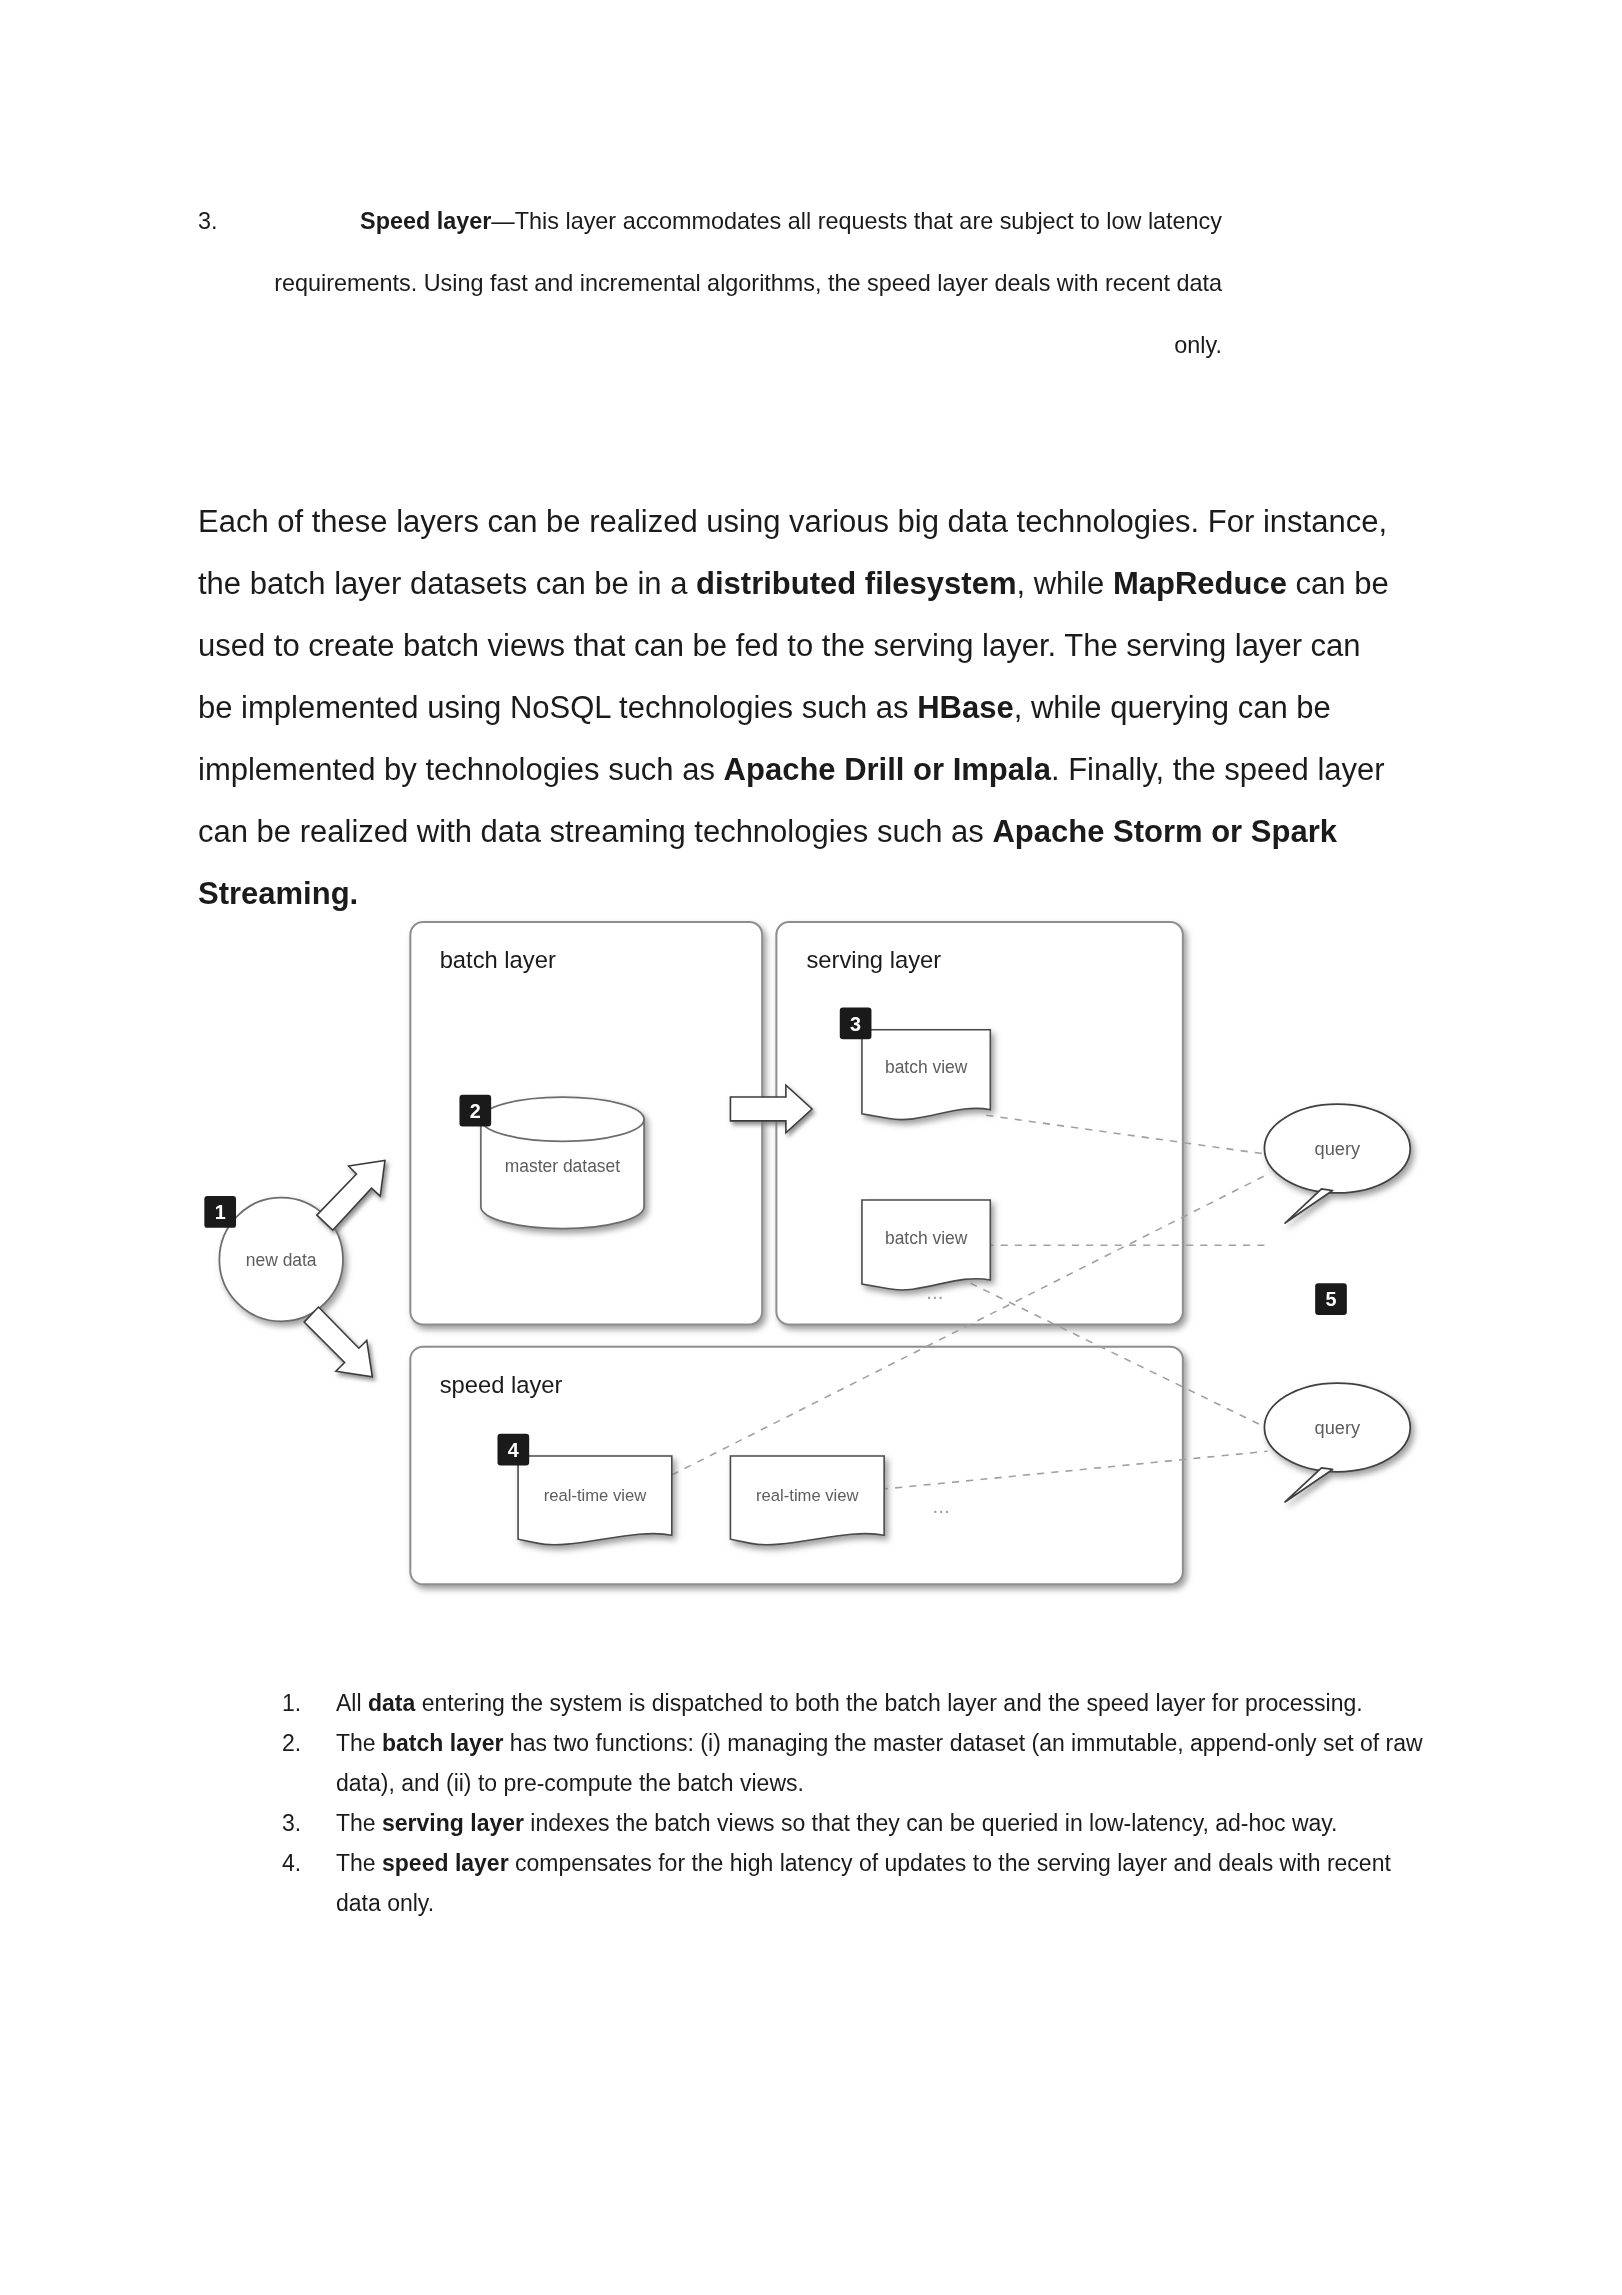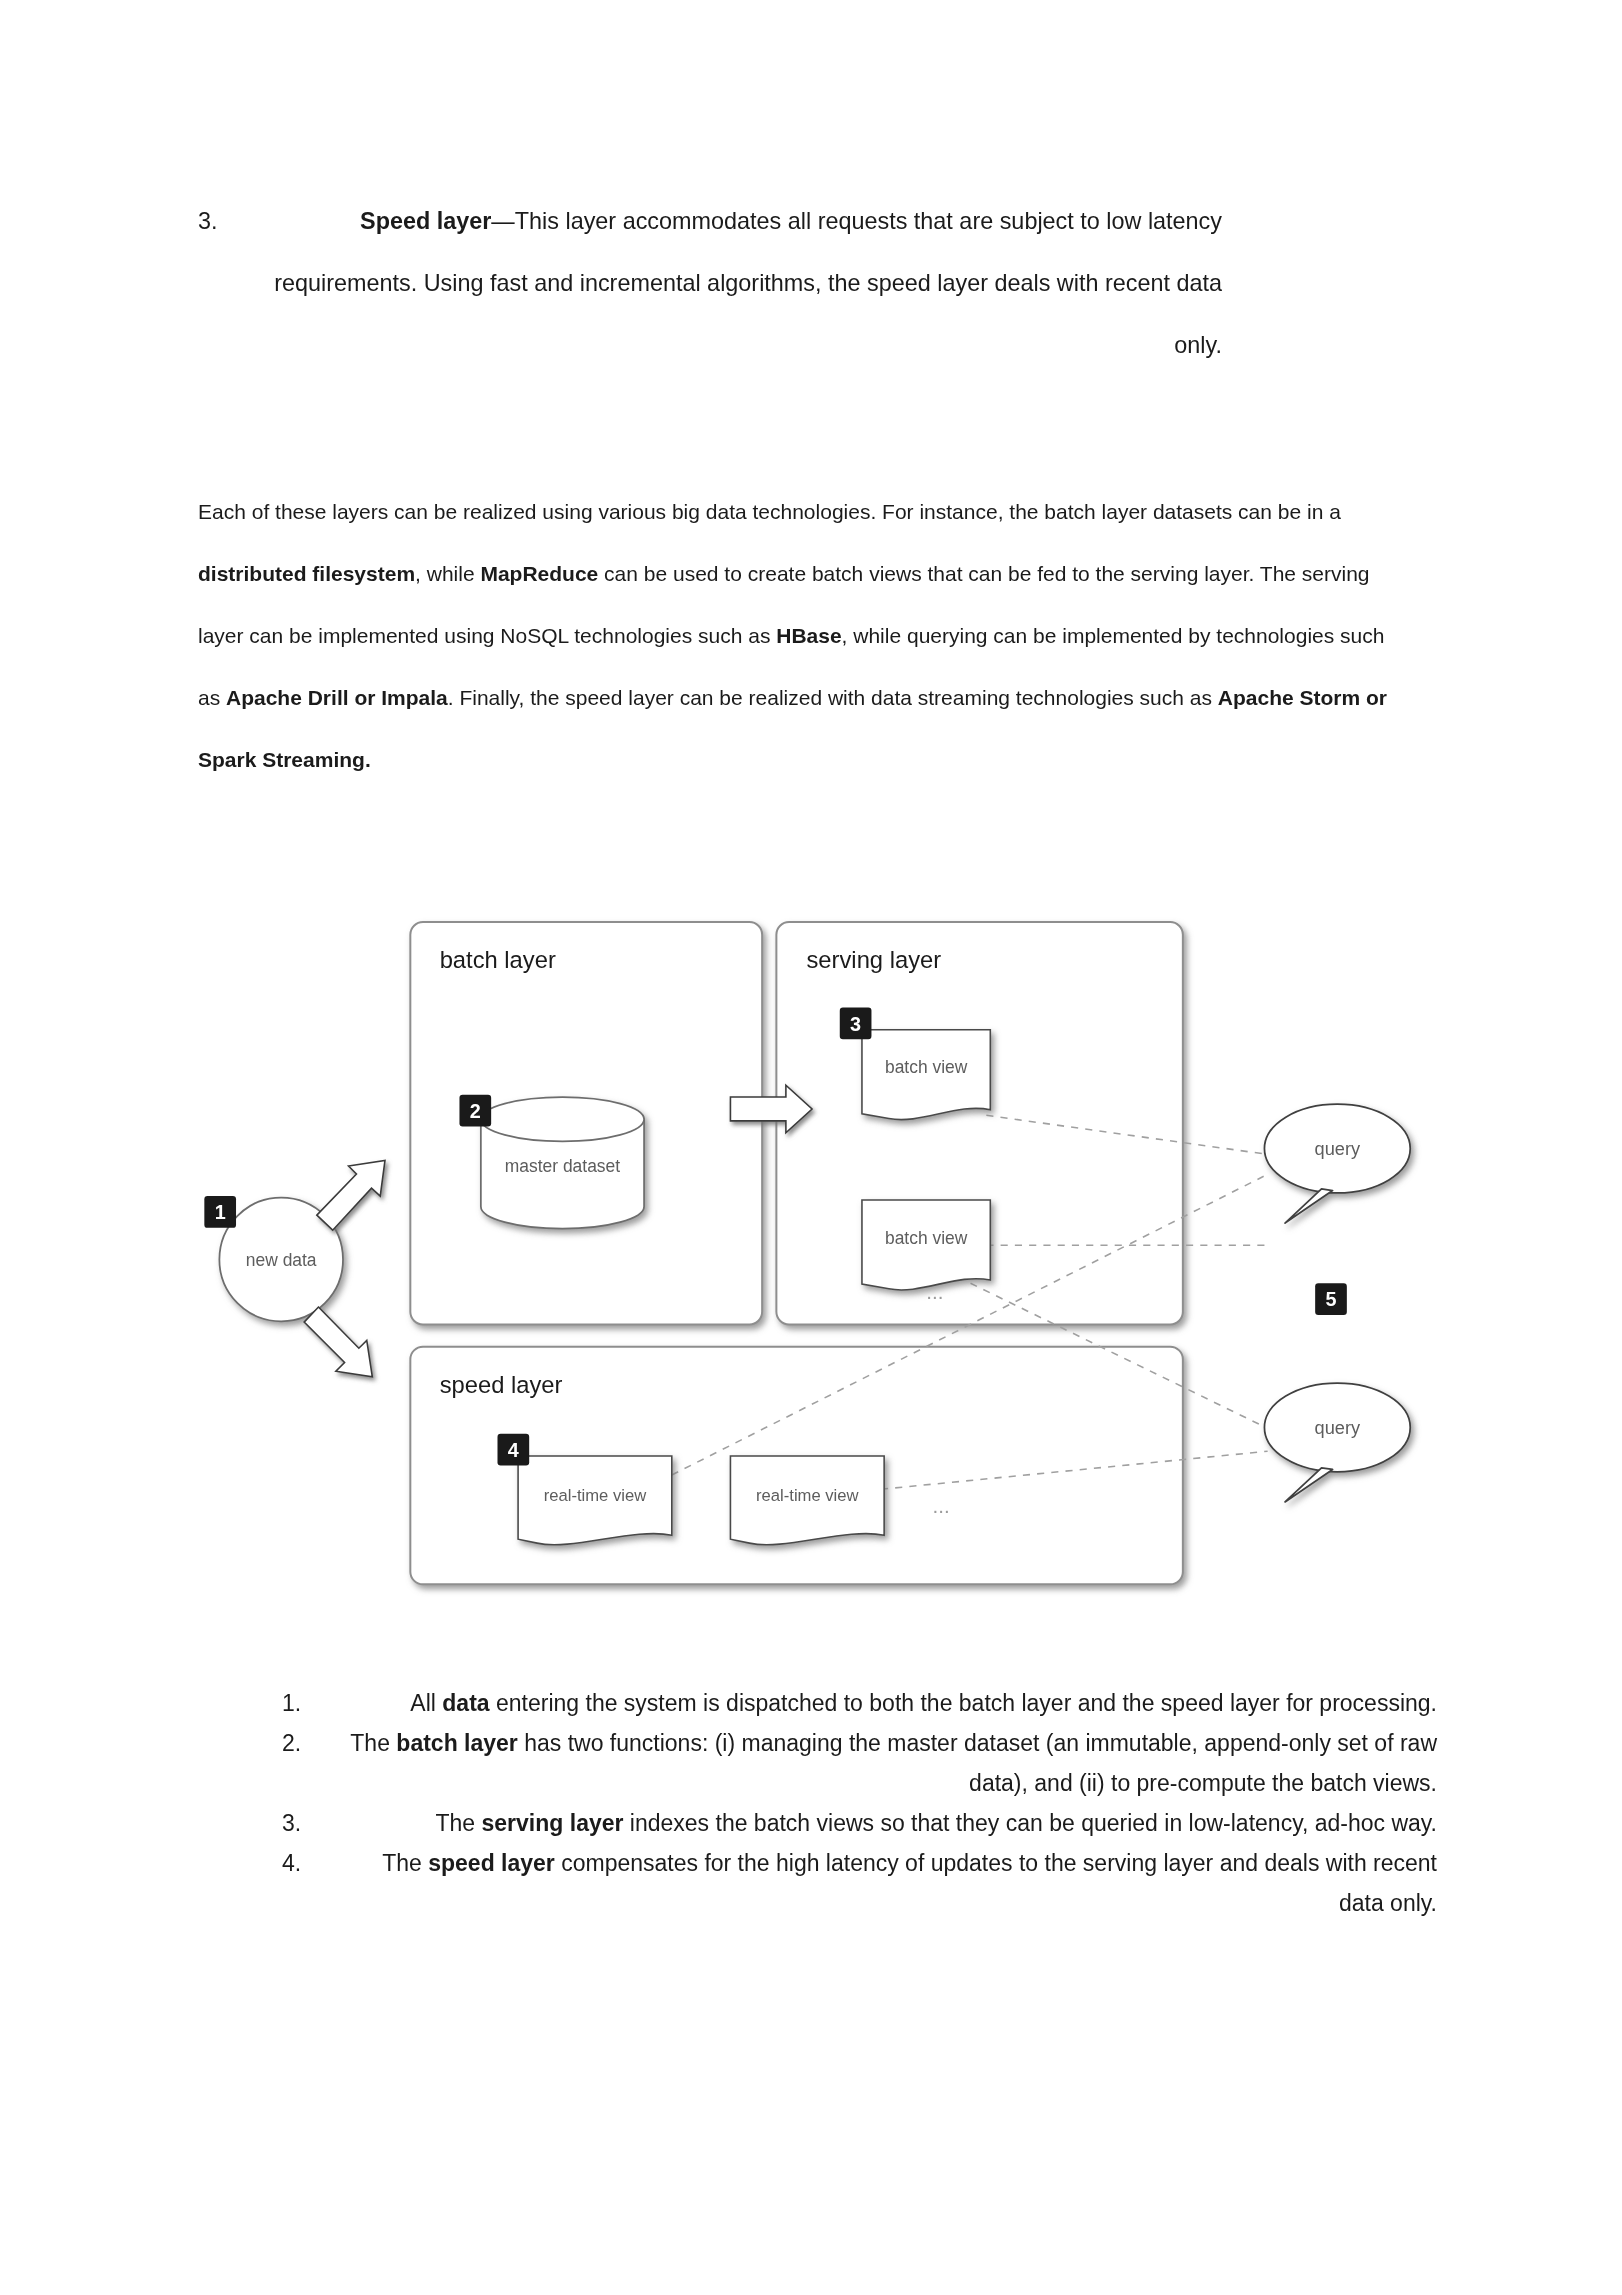--- a/index.html
+++ b/index.html
@@ -47,21 +47,21 @@
     text-align: right;
   }
   b, strong { font-weight: 700; }
 
   
   .para {
     position: absolute;
     left: 198px;
     top: 460px;
     width: 1204px;
-    font-size: 21px;
+    font-size: 31px;
     line-height: 62px;
     text-align: left;
   }
 
   
   .diagram {
     position: absolute;
     left: 198px;
     top: 887px;
     width: 1236px;
@@ -83,21 +83,20 @@
     align-items: flex-start;
     margin-bottom: 0px;
   }
   .bl-marker {
     width: 54px;
     flex: 0 0 54px;
   }
   .bl-body {
     flex: 1 1 auto;
     max-width: 1101px;
-    text-align: right;
   }
 </style>
 </head>
 <body>
 
 <div class="page">
 
   <div class="top-list">
     <div class="top-list-item">
       <div class="top-list-marker">3.</div>

